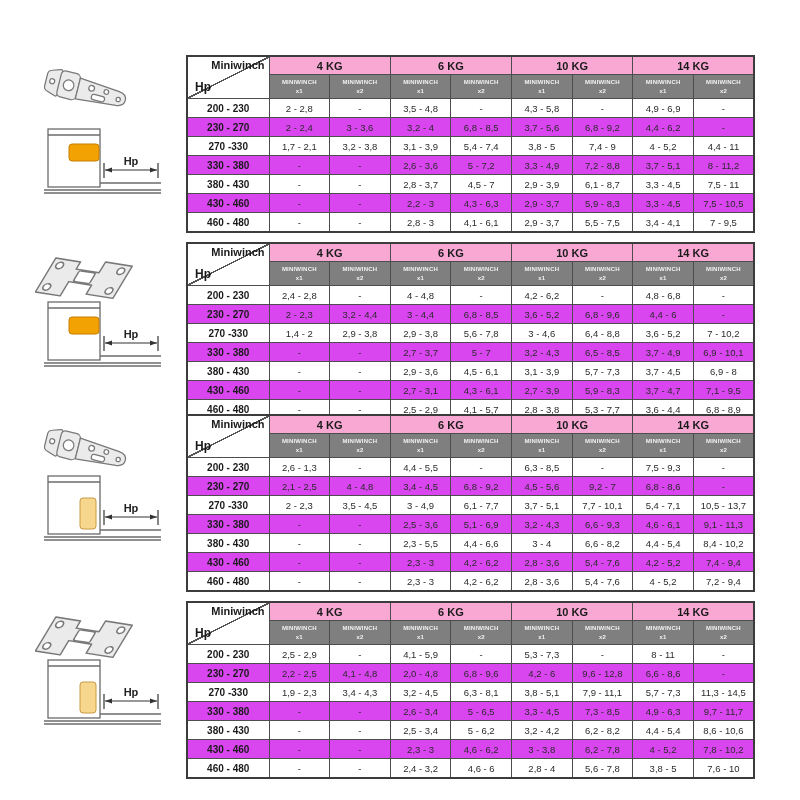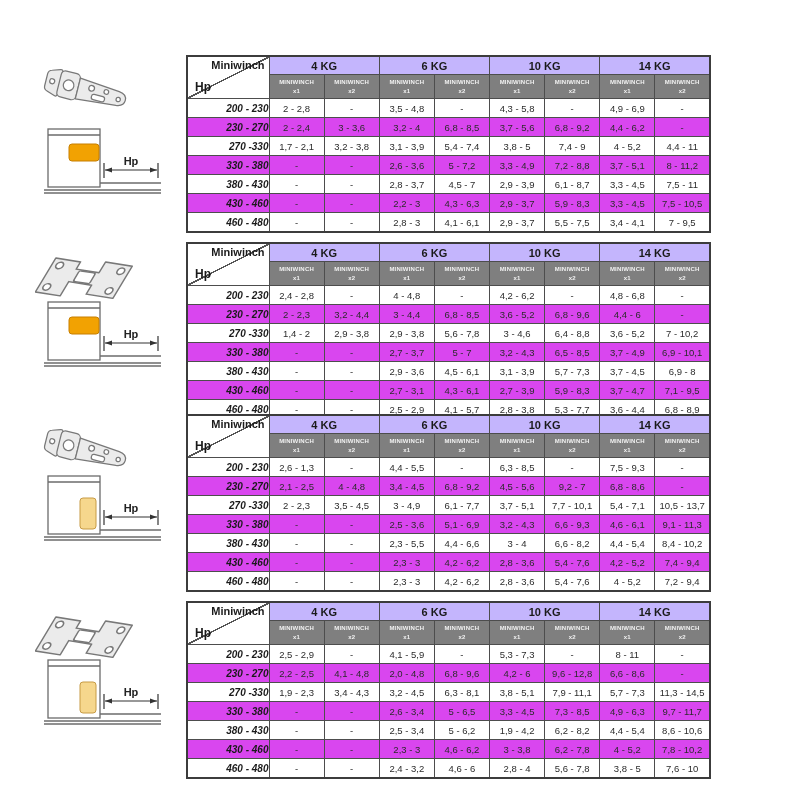--- a/index.html
+++ b/index.html
@@ -3,34 +3,34 @@
 <meta charset="utf-8">
 <style>
   html,body{margin:0;padding:0;background:#fff;}
   #page{position:relative;width:800px;height:800px;background:#fff;
         font-family:"Liberation Sans",sans-serif;overflow:hidden;}
   section.block{position:absolute;left:0;width:800px;}
   .icons{position:absolute;left:30px;top:0;width:150px;}
   .hinge{position:absolute;left:5px;width:106px;height:64px;}
   .cab{position:absolute;left:12px;width:126px;height:74px;}
   
-  table.spec{position:absolute;left:186px;top:0;width:525px;border-collapse:collapse;
+  table.spec{position:absolute;left:186px;top:0;width:569px;border-collapse:collapse;
              table-layout:fixed;border:2px solid #3c3c3c;background:#fff;}
   table.spec col.c0{width:82px;}
   table.spec th,table.spec td{border:1px solid #4d4d4d;text-align:center;vertical-align:middle;
              padding:0;overflow:hidden;white-space:nowrap;}
-  th.kg{height:17px;background:#c4b5fd;font-size:11px;font-weight:bold;color:#1a1a1a;}
+  th.kg{height:17px;background:#f9a8d4;font-size:11px;font-weight:bold;color:#1a1a1a;}
   th.sub{height:23px;background:#7f7f7f;color:#f2f2f2;font-weight:bold;
          font-size:6px;line-height:1.45;letter-spacing:.2px;}
   th.corner{position:relative;background:#fff;
     background-image:linear-gradient(to bottom right,transparent calc(50% - .8px),
       #555 calc(50% - .8px),#555 calc(50% + .8px),transparent calc(50% + .8px));}
   th.corner .c-top{position:absolute;top:2px;right:4px;font-size:11px;font-weight:bold;color:#1a1a1a;}
   th.corner .c-bot{position:absolute;bottom:4px;left:7px;font-size:12px;font-weight:bold;color:#1a1a1a;}
-  tbody th.hp{height:18px;font-size:10px;font-weight:bold;font-style:italic;color:#1a1a1a;background:transparent;text-align:right;}
+  tbody th.hp{height:18px;font-size:10px;font-weight:bold;color:#1a1a1a;background:transparent;}
   tbody td{height:18px;font-size:9.5px;color:#2b2b2b;}
   tbody tr.alt{background:#d946ef;}
   
   .cab[data-marker="horizontal"] .m-v{display:none;}
   .cab[data-marker="vertical"] .m-h{display:none;}
   .hidden-defs{position:absolute;width:0;height:0;overflow:hidden;}
 </style>
 </head>
 <body>
 
@@ -590,21 +590,21 @@
             <td>7,3 - 8,5</td>
             <td>4,9 - 6,3</td>
             <td>9,7 - 11,7</td>
           </tr>
           <tr>
             <th class="hp">380 - 430</th>
             <td>-</td>
             <td>-</td>
             <td>2,5 - 3,4</td>
             <td>5 - 6,2</td>
-            <td>1,9 - 4,2</td>
+            <td>3,2 - 4,2</td>
             <td>6,2 - 8,2</td>
             <td>4,4 - 5,4</td>
             <td>8,6 - 10,6</td>
           </tr>
           <tr class="alt">
             <th class="hp">430 - 460</th>
             <td>-</td>
             <td>-</td>
             <td>2,3 - 3</td>
             <td>4,6 - 6,2</td>

